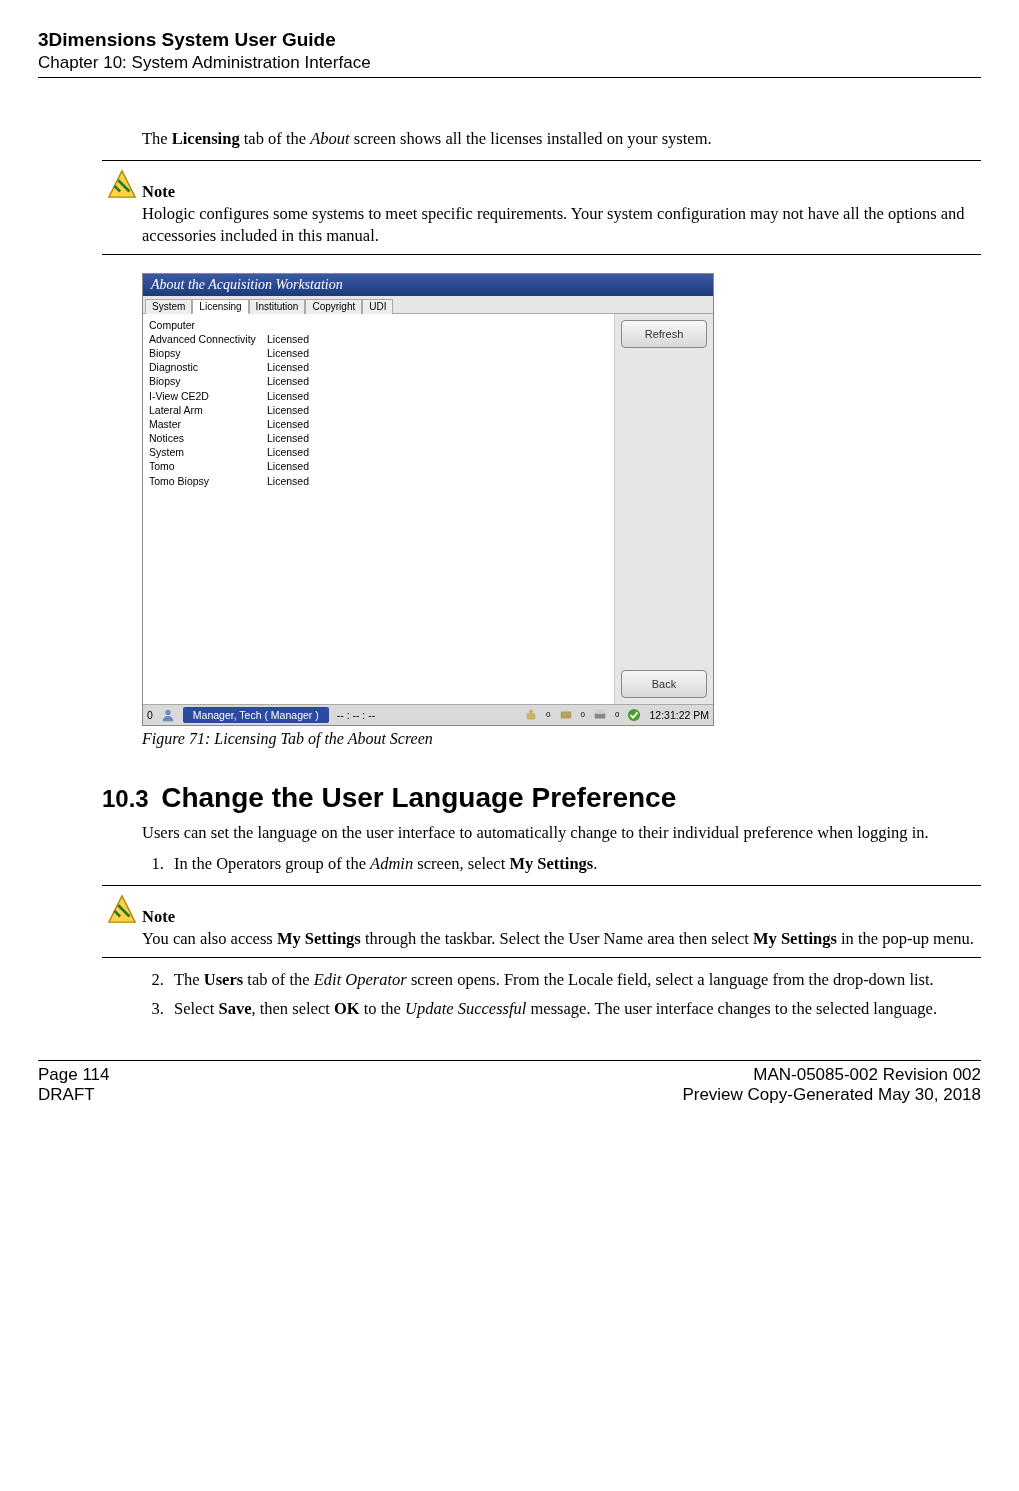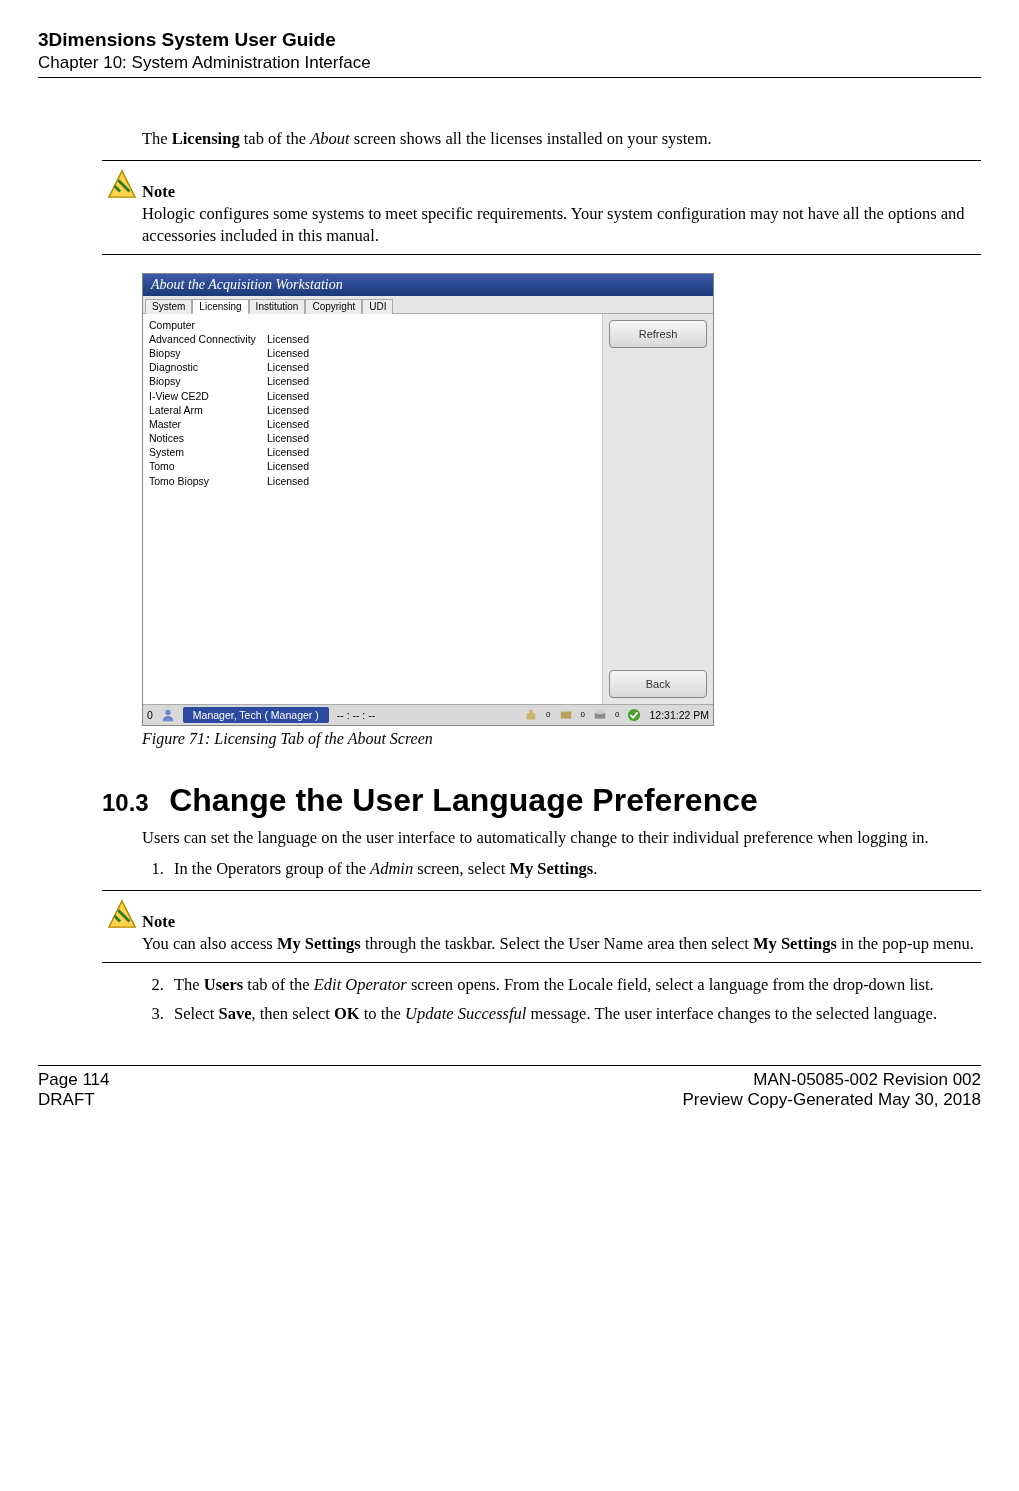--- a/index.html
+++ b/index.html
@@ -17,22 +17,22 @@
   .doc-header {
     border-bottom: 1.5px solid #000;
     padding-bottom: 4px;
     margin-bottom: 50px;
   }
   .doc-title { font-weight: bold; font-size: 19px; line-height: 1.3; }
   .doc-chapter { font-size: 17px; }
   .section-block { margin-left: 64px; margin-right: 0; }
   .sect-num { font-size: 19px; font-weight: bold; display: inline-block; margin-right: 12px; }
   .sect-title { font-size: 19px; font-weight: bold; }
-  .h2-num { font-size: 24px; font-weight: bold; display: inline-block; margin-right: 16px; }
-  .h2-title { font-size: 32px; font-weight: bold; }
+  .h2-num { font-size: 24px; font-weight: bold; display: inline-block; margin-right: 8px; }
+  .h2-title { font-size: 28px; font-weight: bold; }
   .body-text { font-family: "Palatino Linotype", Palatino, Georgia, serif; font-size: 16.5px; margin: 8px 0 8px 104px; line-height: 1.35; }
   .note-wrap {
     border-top: 1px solid #000;
     border-bottom: 1px solid #000;
     margin: 10px 0 10px 64px;
     display: flex;
     align-items: flex-start;
     padding: 2px 0 4px 0;
   }
   .note-icon-cell { width: 40px; flex: 0 0 40px; padding-top: 6px; text-align:center; }
@@ -99,21 +99,21 @@
     flex: 1;
     background: #fff;
     padding: 4px 6px;
     border-right: 1px solid #ccc;
     overflow: hidden;
   }
   .ss-row { display: flex; line-height: 1.35; font-size: 10.5px; }
   .ss-row .c1 { width: 118px; }
   .ss-row .c2 { }
   .ss-btn-col {
-    width: 110px;
+    width: 98px;
     background: #e6e6e6;
     display: flex;
     flex-direction: column;
     justify-content: space-between;
     padding: 6px;
   }
   .ss-btn {
     background: linear-gradient(#f6f6f6, #d8d8d8);
     border: 1px solid #888;
     border-radius: 4px;

